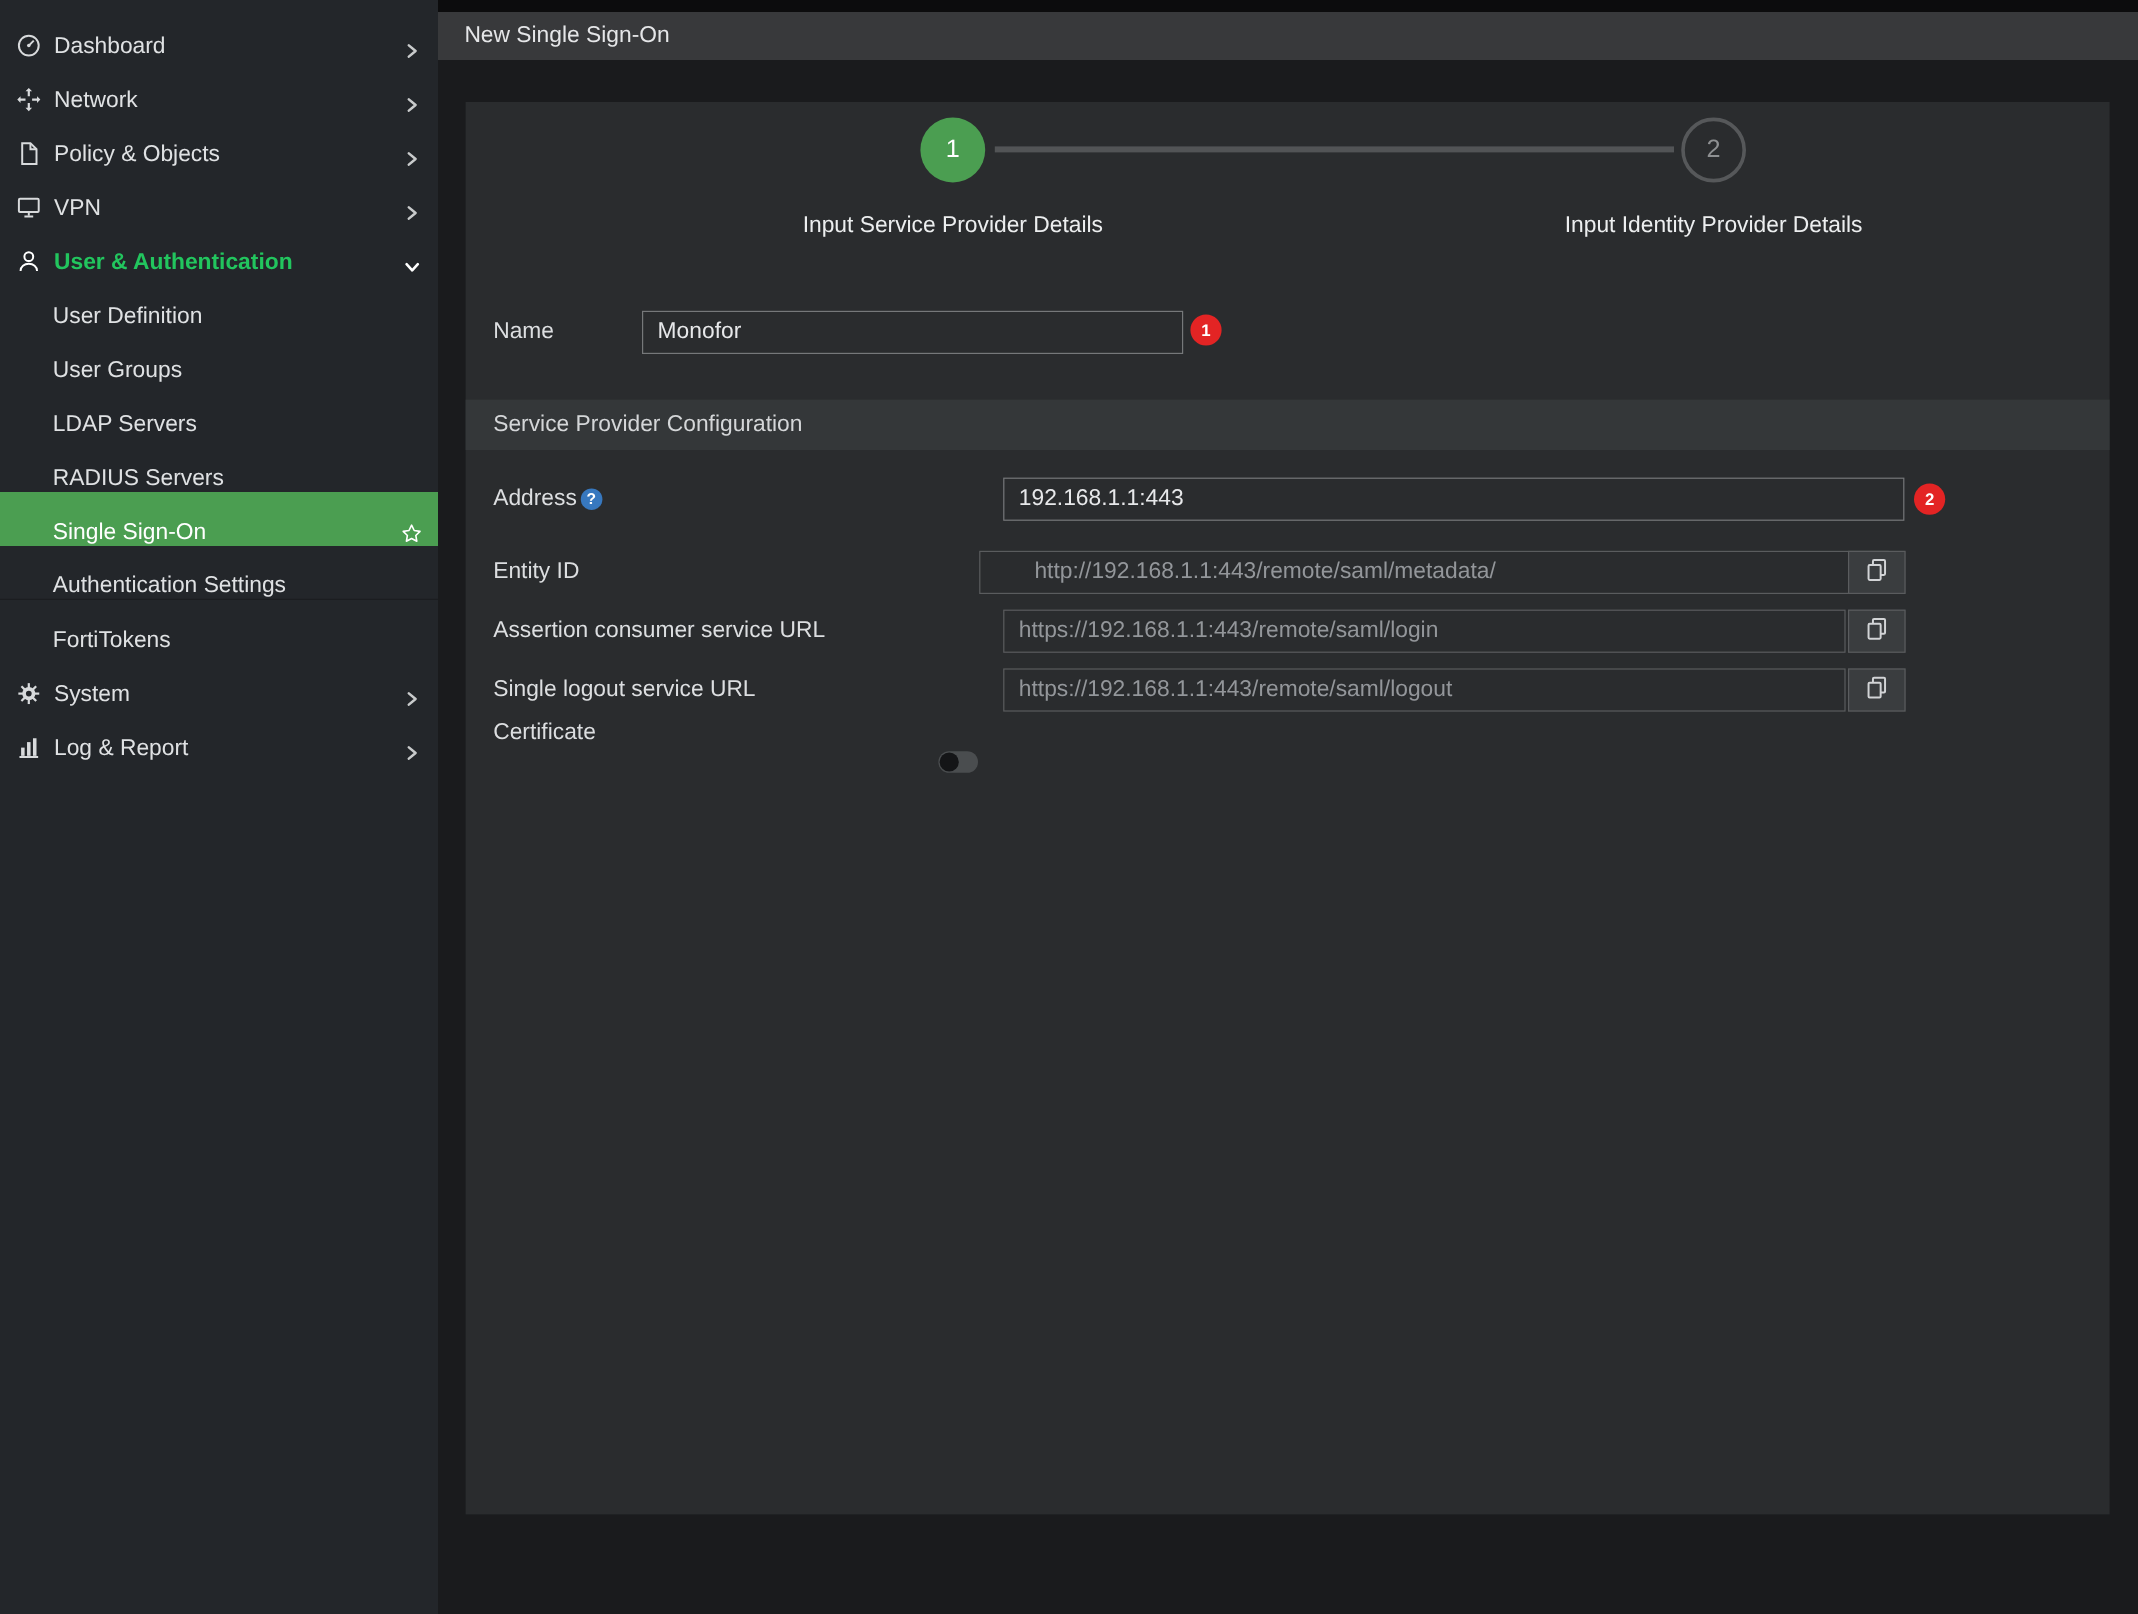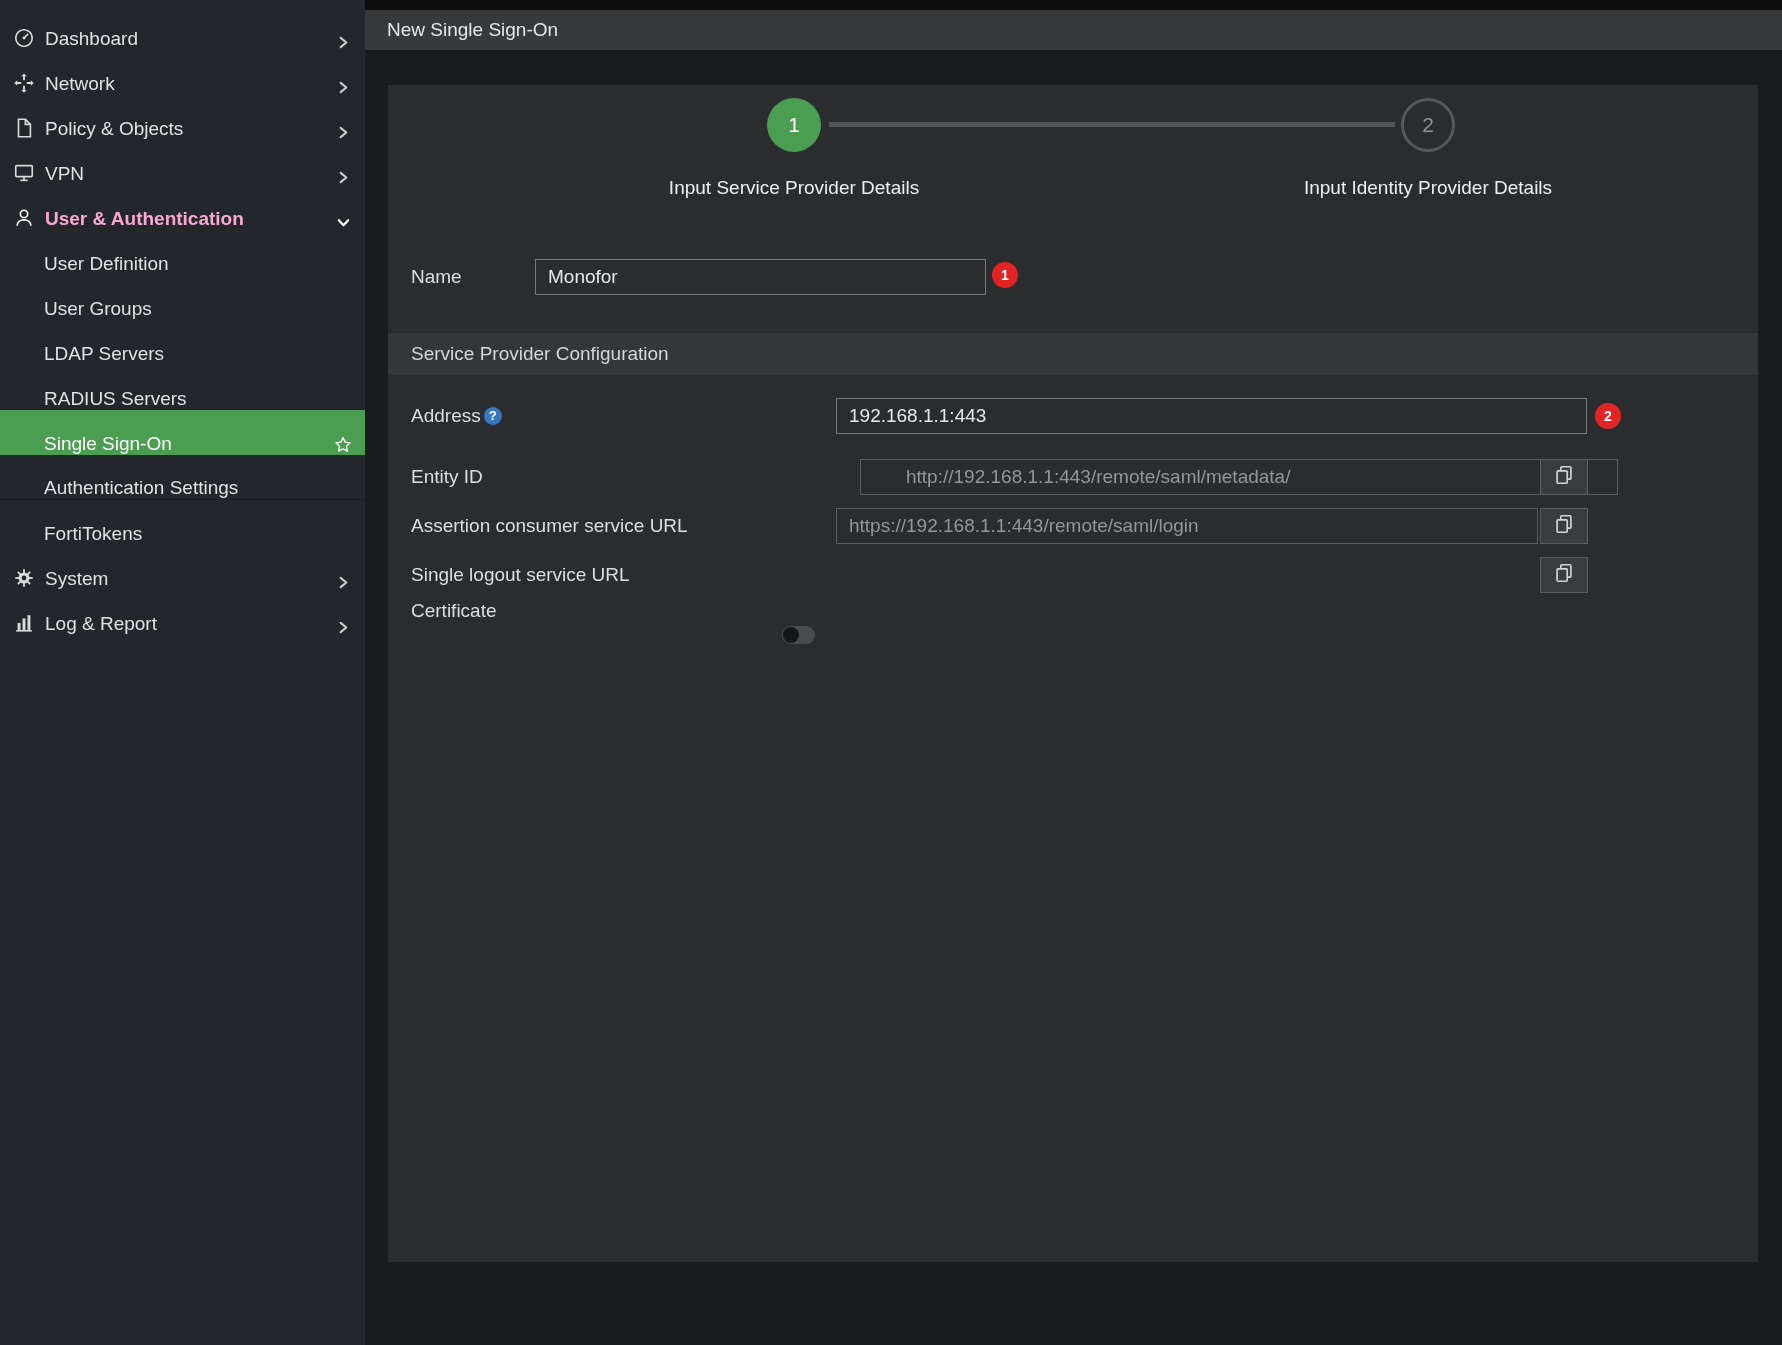--- a/index.html
+++ b/index.html
@@ -9,21 +9,21 @@
 
   
   .sidebar { flex:0 0 365px; background:#23262a; padding-top:5px; }
   .nav-item { display:flex; align-items:flex-end; height:45px; color:#dfe1e3; font-size:19px; cursor:pointer; position:relative; }
   .nav-item.top { padding-left:12px; }
   .nav-icon { width:24px; height:24px; margin-right:9px; display:flex; align-items:center; justify-content:center; flex:0 0 24px; }
   .nav-icon svg { display:block; }
   .nav-chevron { margin-left:auto; margin-right:14px; display:flex; align-items:center; }
   .nav-item.sub { padding-left:44px; }
   .nav-item.sub.sep { border-bottom:1px solid #1b1d20; }
-  .nav-item.expanded { font-weight:bold; color:#f9a8d4; }
+  .nav-item.expanded { font-weight:bold; color:#22c55e; }
   .nav-item.selected { background:#4b9e51; color:#ffffff; }
   .nav-star { margin-left:auto; margin-right:12px; display:flex; align-items:center; }
 
   
   .main { flex:1 1 auto; position:relative; background:#1a1b1d; }
   .top-strip { height:10px; background:#0c0c0d; }
   .titlebar { height:40px; background:#38393b; color:#e5e6e8; font-size:19px; display:flex; align-items:center; padding-left:22px; }
 
   .panel { margin:35px 24px 0 23px; height:1177px; background:#2a2c2e; position:relative; }
 
@@ -232,38 +232,39 @@
       <div class="section-bar">Service Provider Configuration</div>
 
       <div class="fld-label" style="top:313px;">
         <span>Address</span>
         <span class="help-icon">?</span>
       </div>
       <input class="txt-input" style="left: 448px; top: 313px; width: 751px;" value="192.168.1.1:443">
       <div class="badge" style="left:1207px; top:318px;">2</div>
 
       <div class="fld-label" style="top:374px;">Entity ID</div>
-      <input class="txt-input ro" readonly="" style="left: 472px; top: 374px; width: 758px; padding-left: 45px;" value="http://192.168.1.1:443/remote/saml/metadata/">
+      <input class="txt-input ro" readonly="" style="left: 428px; top: 374px; width: 758px; padding-left: 45px;" value="http://192.168.1.1:443/remote/saml/metadata/">
       <div class="copy-btn" style="left:1152px; top:374px;">
         <span><svg width="22" height="22" viewBox="0 0 24 24">
               <rect x="8.5" y="3" width="11" height="13.5" rx="1" fill="none" stroke="#d2d4d6" stroke-width="1.8"></rect>
               <rect x="4.5" y="7.5" width="11" height="13.5" rx="1" fill="#3a3d3f" stroke="#d2d4d6" stroke-width="1.8"></rect>
             </svg></span>
       </div>
 
       <div class="fld-label" style="top:423px;">Assertion consumer service URL</div>
       <input class="txt-input ro" readonly="" style="left: 448px; top: 423px; width: 702px;" value="https://192.168.1.1:443/remote/saml/login">
       <div class="copy-btn" style="left:1152px; top:423px;">
         <span><svg width="22" height="22" viewBox="0 0 24 24">
               <rect x="8.5" y="3" width="11" height="13.5" rx="1" fill="none" stroke="#d2d4d6" stroke-width="1.8"></rect>
               <rect x="4.5" y="7.5" width="11" height="13.5" rx="1" fill="#3a3d3f" stroke="#d2d4d6" stroke-width="1.8"></rect>
             </svg></span>
       </div>
 
       <div class="fld-label" style="top:472px;">Single logout service URL</div>
+      <input class="txt-input ro" readonly="" style="left: 448px; top: 472px; width: 702px;" value="https://192.168.1.1:443/remote/saml/logout">
       <div class="copy-btn" style="left:1152px; top:472px;">
         <span><svg width="22" height="22" viewBox="0 0 24 24">
               <rect x="8.5" y="3" width="11" height="13.5" rx="1" fill="none" stroke="#d2d4d6" stroke-width="1.8"></rect>
               <rect x="4.5" y="7.5" width="11" height="13.5" rx="1" fill="#3a3d3f" stroke="#d2d4d6" stroke-width="1.8"></rect>
             </svg></span>
       </div>
 
       <div class="fld-label" style="top:508px;">Certificate</div>
       <div class="toggle" style="left:394px; top:541px;">
         <span class="knob"></span>

